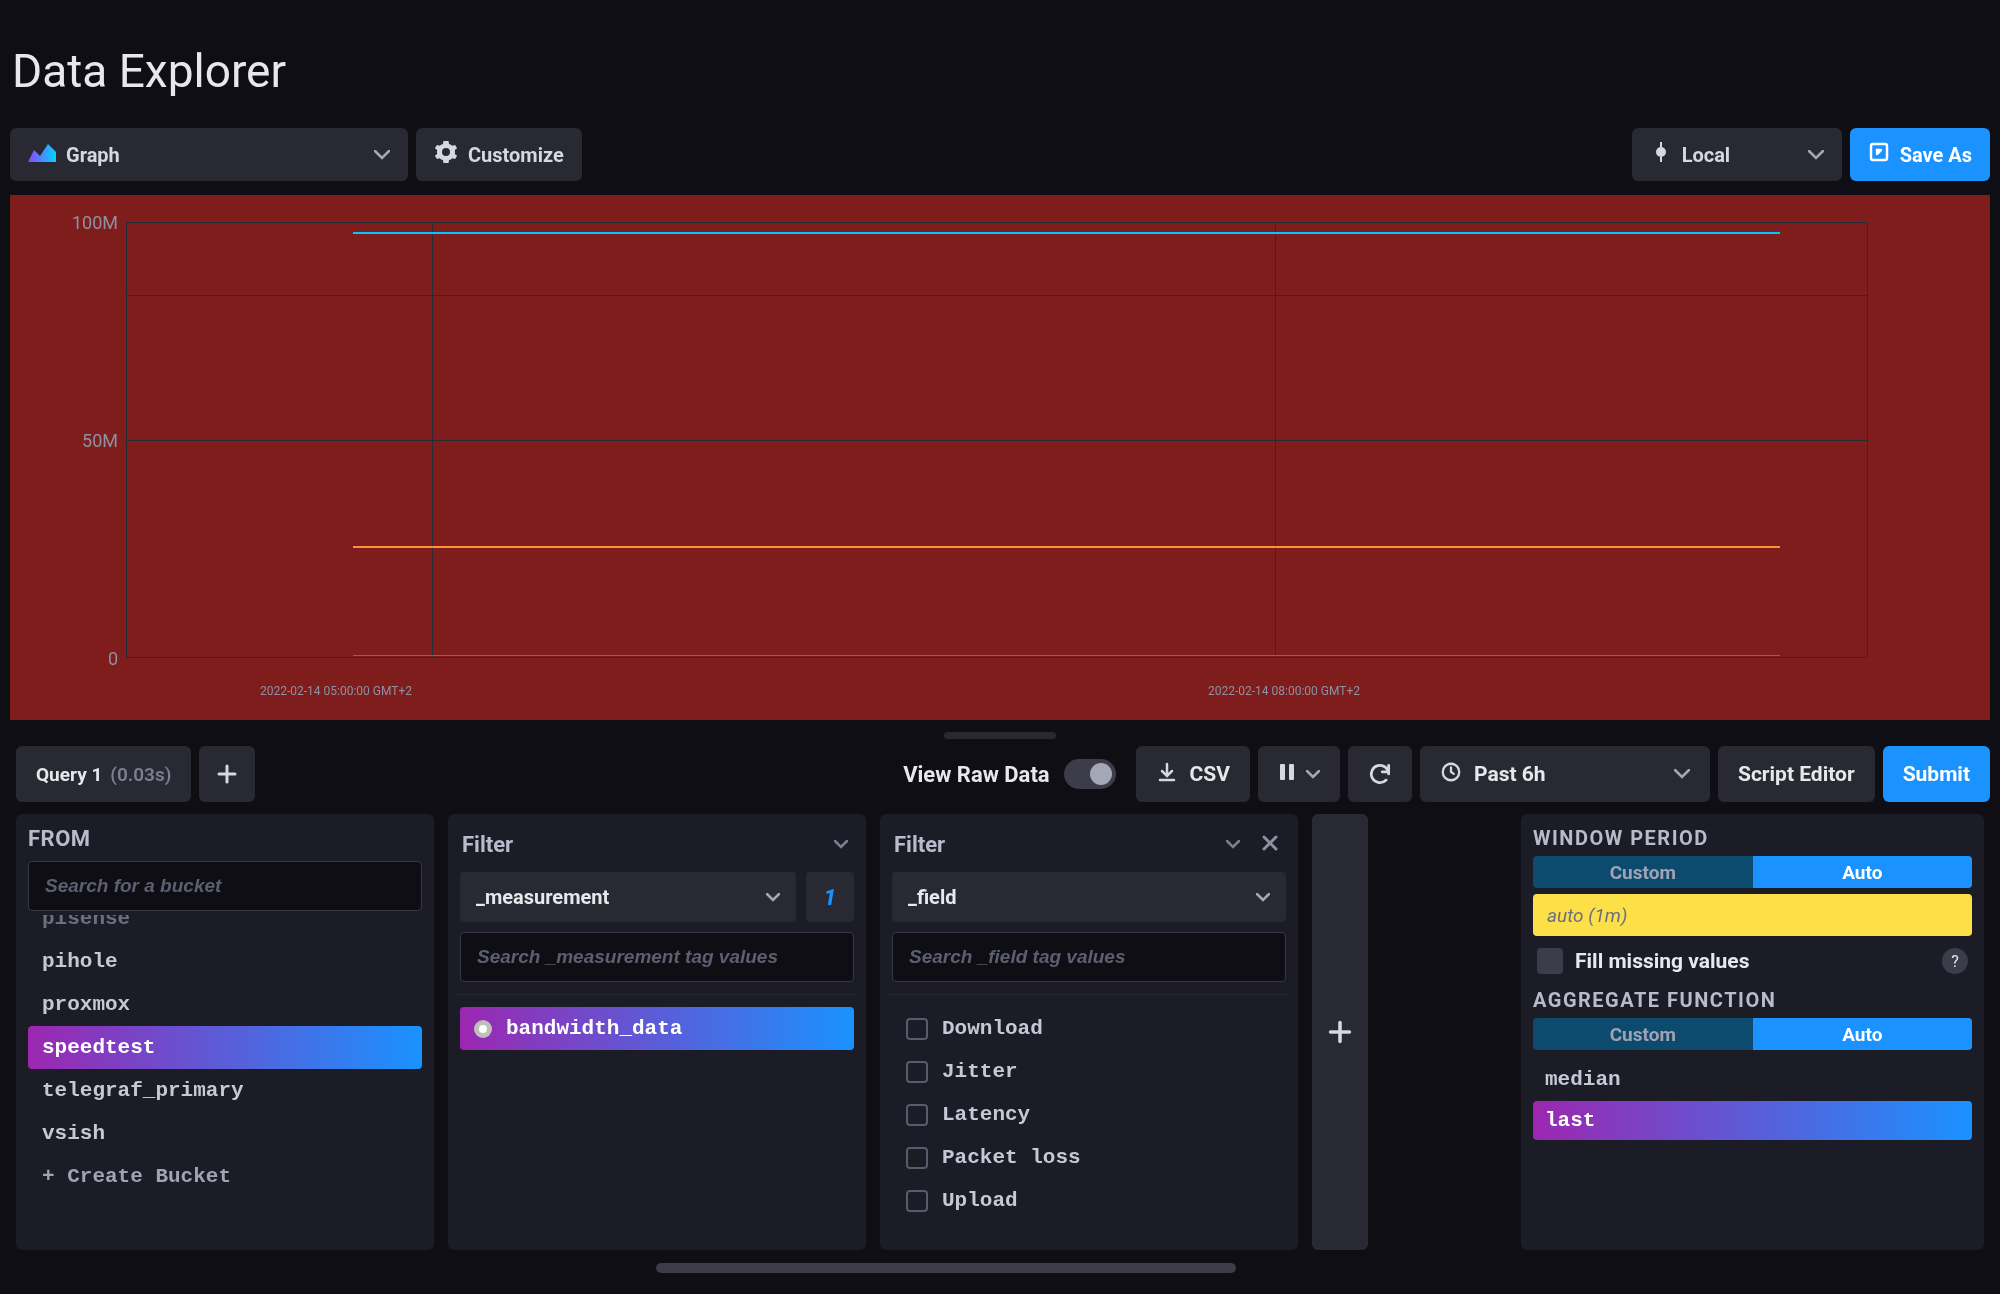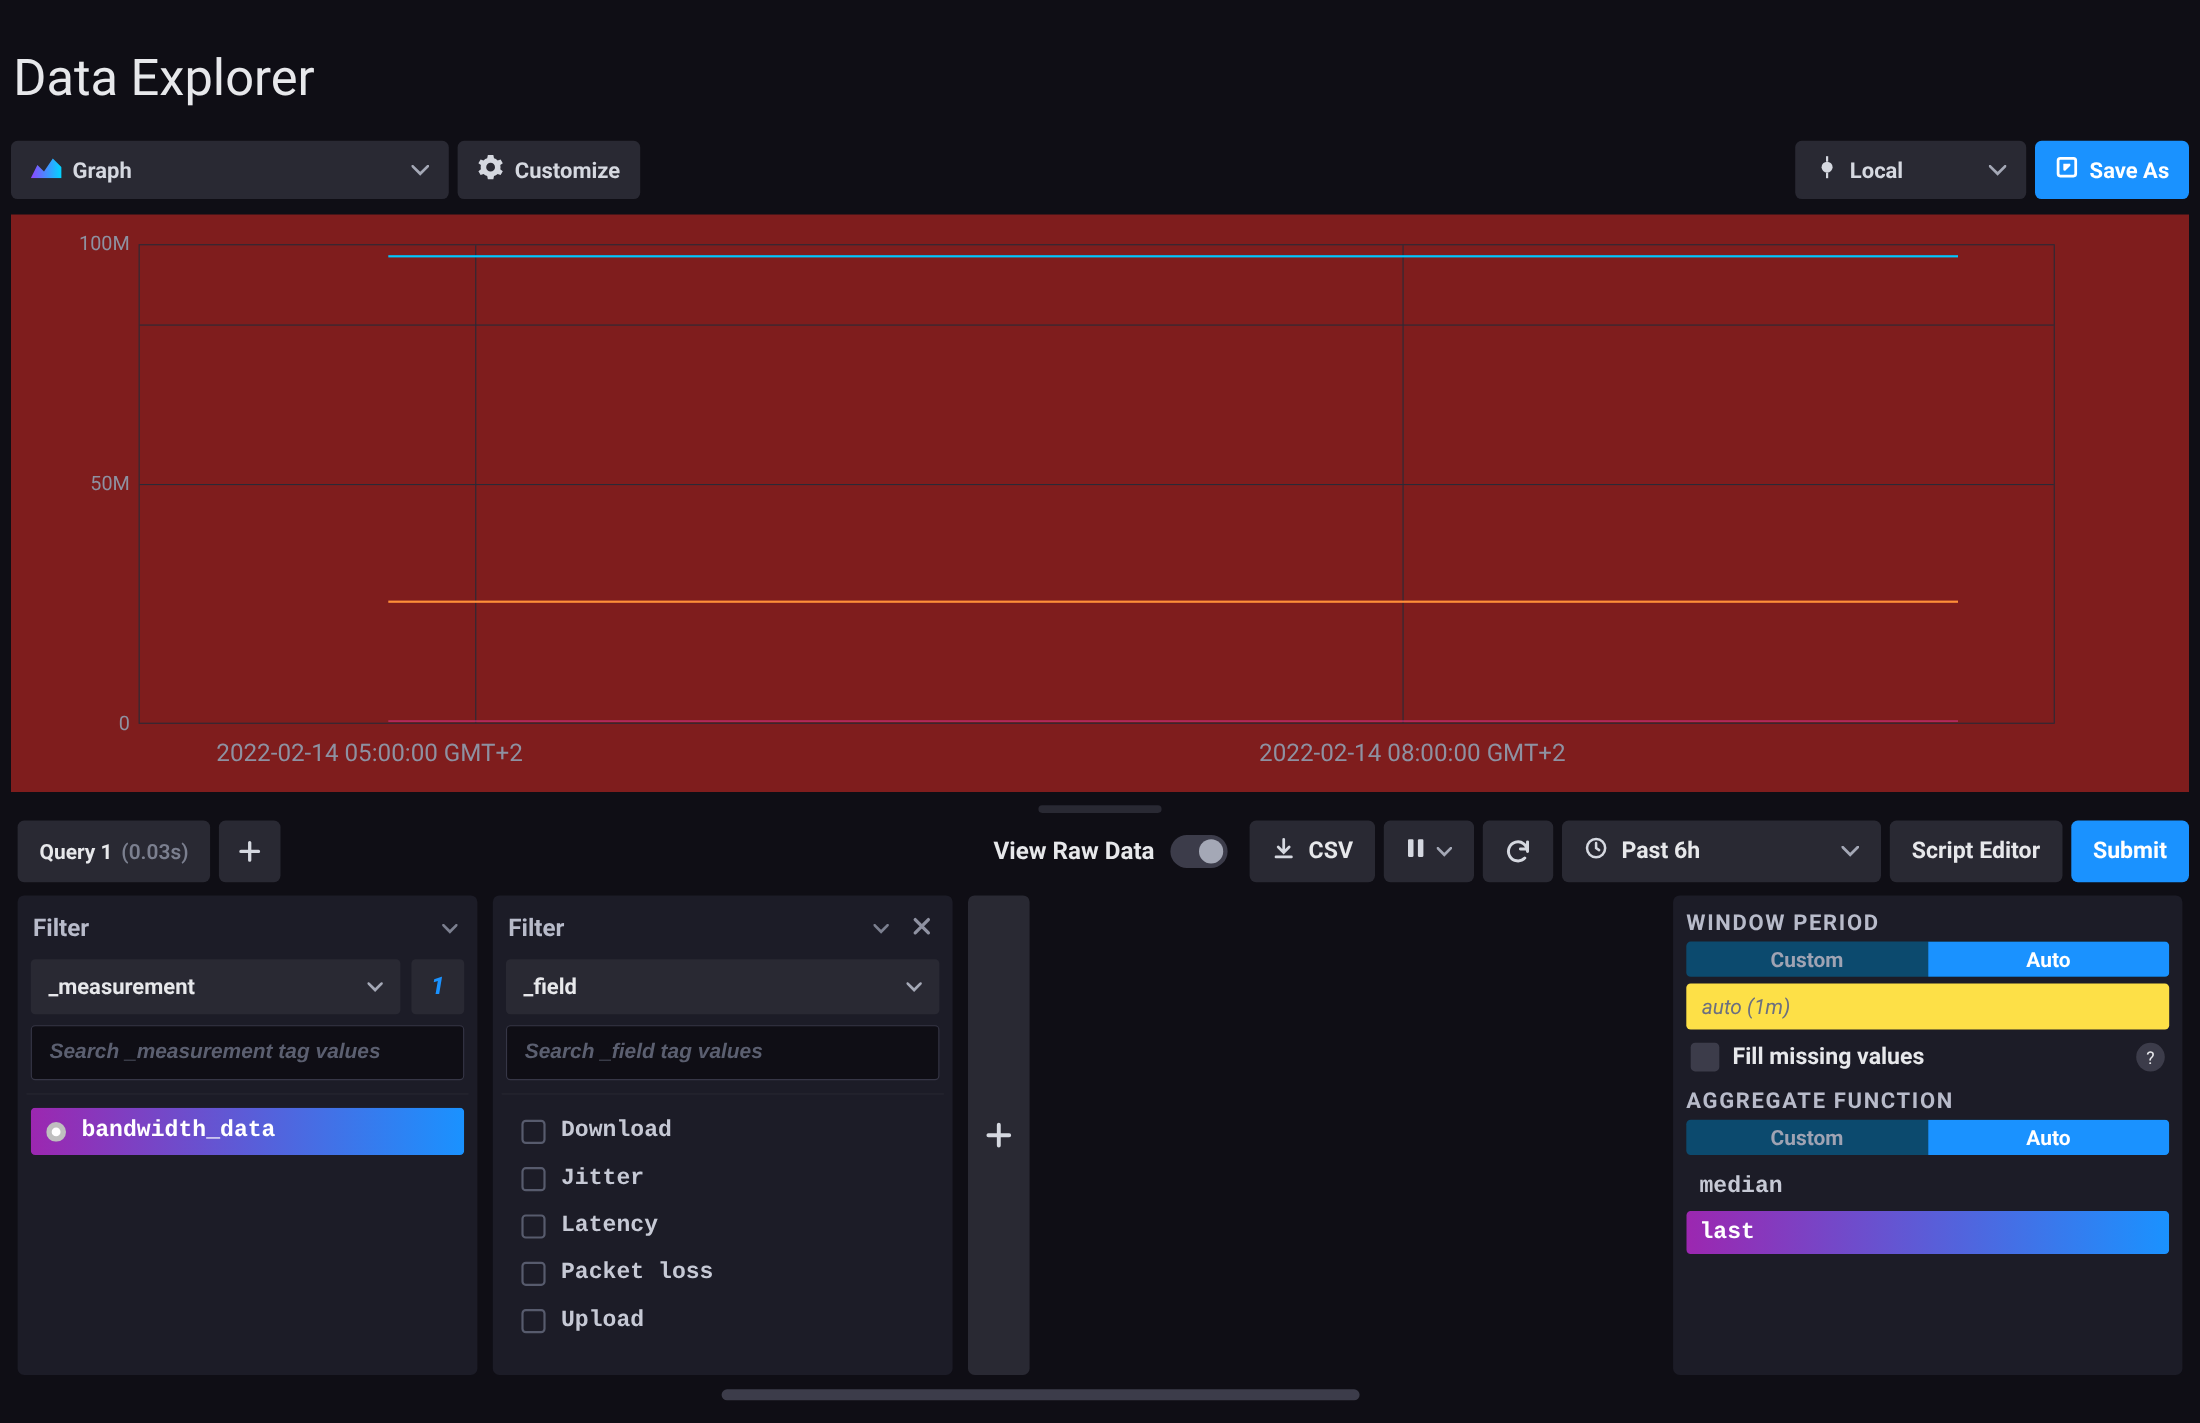--- a/index.html
+++ b/index.html
@@ -29,21 +29,21 @@
     height:525px; position:relative;
     margin-bottom:10px;
   }
   .chart-plot {
     position:absolute; left:116px; top:27px; right:122px; bottom:62px;
     border:1px solid #2a2a36;
   }
   .chart-plot .grid-h { position:absolute; left:0; right:0; height:1px; background:#2a2a36; }
   .chart-plot .grid-v { position:absolute; top:0; bottom:0; width:1px; background:#2a2a36; }
   .y-tick { position:absolute; right:calc(100% - 108px); text-align:right; font-size:18px; color:#8e91a1; transform:translateY(-50%); }
-  .x-tick { position:absolute; bottom:22px; transform:translateX(-50%); font-size:22px; color:#8e91a1; }
+  .x-tick { position:absolute; bottom:22px; transform:translateX(-50%); font-size:12px; color:#8e91a1; }
   .series { position:absolute; left:0; right:0; height:2px; }
   .drag-sep {
     height:10px; position:relative;
     display:flex; justify-content:center; align-items:center;
   }
   .drag-sep::after {
     content:""; width:112px; height:7px; border-radius:4px; background:#292933;
   }
   
   .q-toolbar { display:flex; align-items:center; gap:8px; padding:6px 0 12px 6px; }
@@ -279,20 +279,33 @@
   <div class="btn-script">
     <span>Script Editor</span>
   </div>
   <div class="btn-submit">
     <span>Submit</span>
   </div>
 </div>
 
 <div class="cols">
 
+  <div class="panel" style="width:418px">
+    <div class="panel-title">FROM</div>
+    <input class="search" placeholder="Search for a bucket" style="">
+    <div class="item-list" style="margin-top:-6px">
+      <div class="item muted" style="padding-top:0;margin-top:-8px">pisense</div>
+      <div class="item">pihole</div>
+      <div class="item">proxmox</div>
+      <div class="item selected">speedtest</div>
+      <div class="item">telegraf_primary</div>
+      <div class="item">vsish</div>
+      <div class="item" style="color:#9fa3b3">+ Create Bucket</div>
+    </div>
+  </div>
 
   <div class="panel" style="width:418px">
     <div class="filter-header">
       <div class="select title">
         <span>Filter</span>
         <span class="chev">
             <svg width="14" height="9">
               <path d="M1 1l6 6 6-6" stroke="#7b7f8f" stroke-width="2.5" fill="none" stroke-linecap="round"></path>
             </svg>
           </span>

